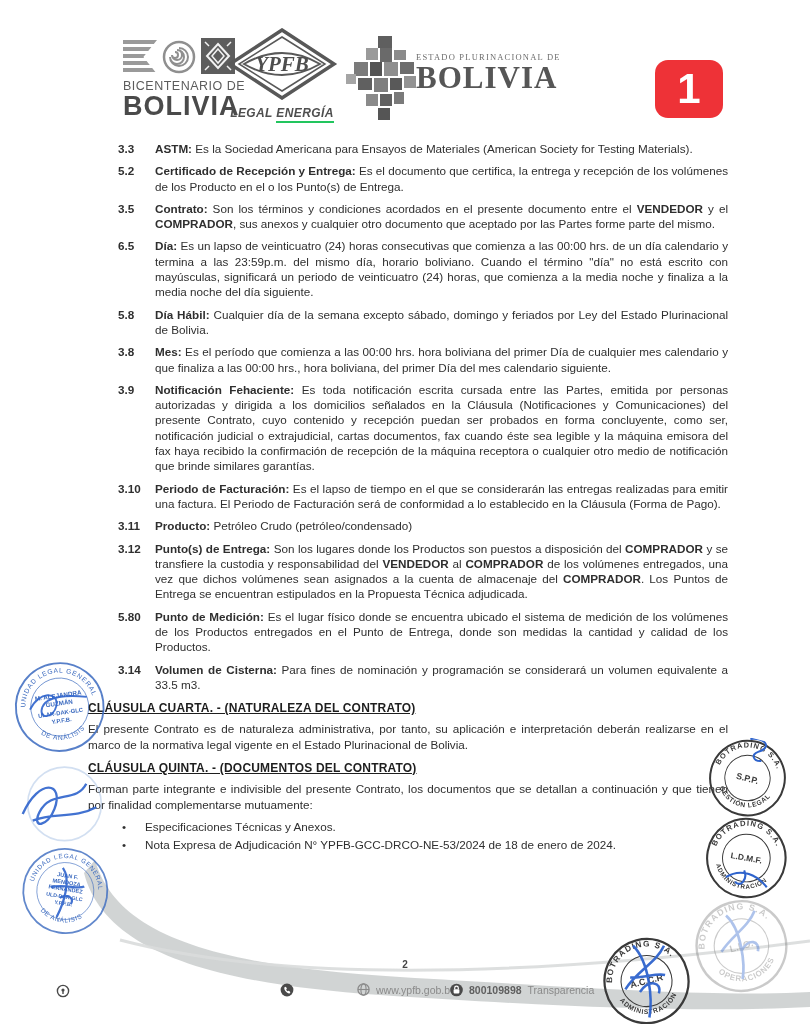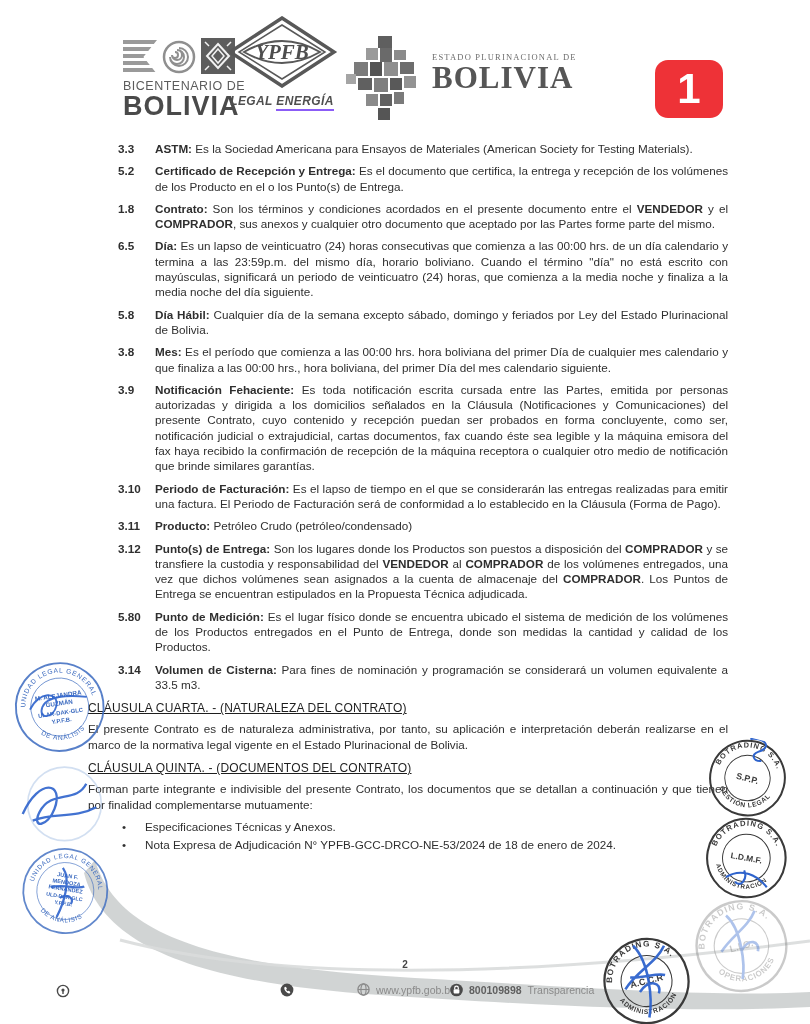--- a/index.html
+++ b/index.html
@@ -11,40 +11,40 @@
   .bicent{position:absolute;left:88px;top:36px;width:150px;filter:grayscale(1);margin-left:35px;}
   .bicent-glyphs{display:flex;gap:5px;height:38px;align-items:flex-end;}
   .bg1{width:34px;height:34px;background:
        repeating-linear-gradient(180deg,#9a9a9a 0 4px,#fff 4px 7px);
        clip-path:polygon(0 0,100% 0,60% 50%,100% 100%,0 100%);}
   .bg2{width:34px;height:34px;position:relative;}
   .bg3{width:34px;height:36px;background:#5d5d5d;position:relative;}
   .bg3 svg{position:absolute;inset:0;}
   .bicent-l1{font-size:12.5px;color:#5c5c5c;letter-spacing:.5px;margin-top:5px;}
   .bicent-l2{font-size:27px;font-weight:bold;color:#4a4a4a;letter-spacing:1px;line-height:1;}
-  .ypfb{position:absolute;left:222px;top:16px;width:120px;text-align:center;}
+  .ypfb{position:absolute;left:222px;top:28px;width:120px;text-align:center;}
   .ypfb-tag{font-size:12px;font-weight:bold;font-style:italic;color:#4f4f4f;margin-top:2px;letter-spacing:.4px;}
-  .ypfb-tag .ul{border-bottom:2px solid #8b5cf6;padding-bottom:1px;}
+  .ypfb-tag .ul{border-bottom:2px solid #22c55e;padding-bottom:1px;}
   .chakana{position:absolute;left:344px;top:34px;}
-  .estado{position:absolute;left:432px;top:52px;font-family:"Liberation Serif",serif;color:#5a5a5a;}
+  .estado{position:absolute;left:416px;top:52px;font-family:"Liberation Serif",serif;color:#5a5a5a;}
   .estado-l1{font-size:8.5px;letter-spacing:1.2px;color:#6d6d6d;}
   .estado-l2{font-size:31px;font-weight:bold;letter-spacing:1px;line-height:1.05;color:#565656;}
   .badge{position:absolute;left:655px;top:60px;width:68px;height:58px;background:#ee3237;
          border-radius:13px;display:flex;align-items:center;justify-content:center;
          color:#fff;font-size:42px;font-weight:bold;}
 
   
   .content{position:absolute;top:141px;left:0;width:678px;}
   .defs{margin-left:118px;width:610px;}
   .def-item{display:flex;margin-bottom:7px;}
   .def-num{width:37px;flex:0 0 37px;font-weight:bold;font-size:11.7px;line-height:15.3px;}
   .def-text{flex:1;font-size:11.7px;line-height:15.3px;text-align:justify;}
   .def-text b{font-weight:bold;}
   .sections{margin-left:88px;width:640px;margin-top:3px;}
-  .sec-h{font-size:12px;font-weight:normal;text-decoration:underline;color:#1e1e1e;
+  .sec-h{font-size:12px;font-weight:bold;text-decoration:underline;color:#1e1e1e;
          margin:9px 0 6px 0;letter-spacing:.2px;}
   .sec-p{font-size:11.7px;line-height:15.5px;text-align:justify;margin:0 0 4px 0;}
   .bullets{margin-top:7px;}
   .bullet-row{display:flex;margin-left:34px;margin-bottom:2px;}
   .bullet-dot{width:23px;flex:0 0 23px;font-size:11.7px;line-height:15.3px;}
   .bullet-text{font-size:11.7px;line-height:15.3px;}
 
   
   .swoosh{position:absolute;left:0;top:845px;width:810px;height:179px;pointer-events:none;}
   .page-num{position:absolute;top:959px;left:0;width:810px;text-align:center;
@@ -135,21 +135,21 @@
     <div class="defs">
       <div class="def-item">
         <div class="def-num">3.3</div>
         <div class="def-text"><b>ASTM: </b><span>Es la Sociedad Americana para Ensayos de Materiales (American Society for Testing Materials).</span></div>
       </div>
       <div class="def-item">
         <div class="def-num">5.2</div>
         <div class="def-text"><b>Certificado de Recepción y Entrega: </b><span>Es el documento que certifica, la entrega y recepción de los volúmenes de los Producto en el o los Punto(s) de Entrega.</span></div>
       </div>
       <div class="def-item">
-        <div class="def-num">1.8</div>
+        <div class="def-num">3.5</div>
         <div class="def-text"><b>Contrato: </b><span>Son los términos y condiciones acordados en el presente documento entre el </span><b>VENDEDOR</b><span> y el </span><b>COMPRADOR</b><span>, sus anexos y cualquier otro documento que aceptado por las Partes forme parte del mismo.</span></div>
       </div>
       <div class="def-item">
         <div class="def-num">6.5</div>
         <div class="def-text"><b>Día: </b><span>Es un lapso de veinticuatro (24) horas consecutivas que comienza a las 00:00 hrs. de un día calendario y termina a las 23:59p.m. del mismo día, horario boliviano. Cuando el término "día" no está escrito con mayúsculas, significará un periodo de veinticuatro (24) horas, que comienza a la media noche y finaliza a la media noche del día siguiente.</span></div>
       </div>
       <div class="def-item">
         <div class="def-num">5.8</div>
         <div class="def-text"><b>Día Hábil: </b><span>Cualquier día de la semana excepto sábado, domingo y feriados por Ley del Estado Plurinacional de Bolivia.</span></div>
       </div>

